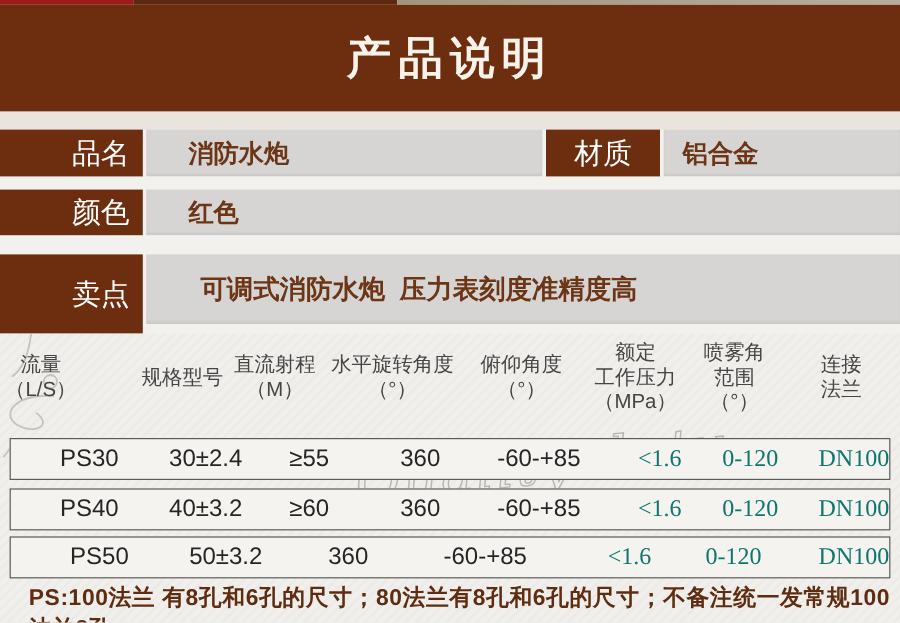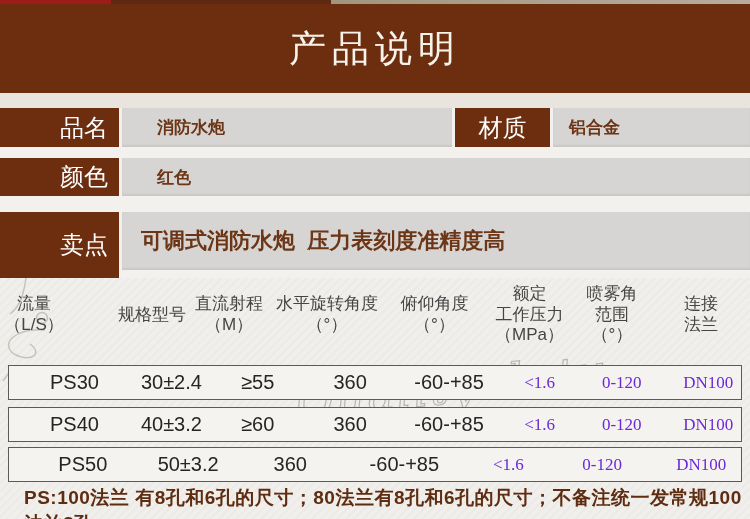--- a/index.html
+++ b/index.html
@@ -12,44 +12,44 @@
   .top-strip{position:absolute;top:0;left:0;width:750px;height:4px;display:flex;}
   .seg-red{width:111px;background:#9e1b1b;}
   .seg-brown{width:220px;background:#5d2a11;}
   .seg-tan{flex:1;background:linear-gradient(90deg,#a2957f,#b7ad9e);}
   
   .banner{
     position:absolute;top:4px;left:0;width:750px;height:89px;
     background:#6c2e0f;display:flex;align-items:center;justify-content:center;
   }
   .banner h1{
-    margin:0;color:#f7f2ea;font-size:37px;font-weight:400;letter-spacing:6px;
+    margin:0;color:#f7f2ea;font-size:37px;font-weight:700;letter-spacing:6px;
   }
   .tan-gap{position:absolute;top:93px;left:0;width:750px;height:15px;background:#e9e5de;}
   
   .irow{position:absolute;left:0;width:750px;display:flex;column-gap:3px;}
   .irow1{top:108px;height:39px;}
   .irow2{top:158px;height:38px;}
   .irow3{top:212px;height:42px;}
   .lbl{
     flex:none;width:119px;background:#6c2e0f;color:#ffffff;font-size:24px;
     display:flex;align-items:center;justify-content:flex-end;
     padding-right:11px;box-sizing:border-box;
   }
   .lbl-material{width:95px;justify-content:center;padding-right:0;text-align:center;}
   .val{
-    background:#d6d5d3;color:#6b3516;font-weight:bold;font-size:17px;
+    background:#d6d5d3;color:#6b3516;font-weight:bold;font-size:21px;
     display:flex;align-items:center;padding-left:35px;box-sizing:border-box;
     box-shadow:inset 0 -2px 2px rgba(0,0,0,0.06);
   }
   .val-name{width:330px;}
   .val-material{flex:1;padding-left:16px;}
   .val-wide{flex:1;}
   .irow3 .lbl{height:66px;}
-  .irow3 .val{height:58px;font-size:22px;padding-left:19px;white-space:pre;}
+  .irow3 .val{height:58px;font-size:22px;padding-left:45px;white-space:pre;}
   
   .spec{
     position:absolute;top:278px;left:0;width:750px;height:241px;
     background:#f1efec;
     background-image:repeating-linear-gradient(135deg,rgba(0,0,0,0.018) 0 2px,rgba(255,255,255,0.02) 2px 6px);
   }
   .thead{
     position:absolute;top:5px;left:0;width:750px;height:64px;
     display:flex;align-items:center;text-align:center;
     color:#454545;font-size:17px;line-height:1.22;
@@ -60,21 +60,21 @@
   .thead .c1{padding-left:50px;}
   .trow{
     position:absolute;left:8px;width:732px;height:33px;
     border:1px solid #5a5a58;background:#f4f3f0;box-sizing:content-box;
     display:flex;align-items:center;text-align:center;
     font-size:20px;color:#252525;gap:27px;
   }
   .trow-1{top:87px;} .trow-2{top:129px;} .trow-3{top:169px;}
   .trow .c1{padding-left:26px;}
   .trow .c6,.trow .c7,.trow .c8{
-    font-family:"Liberation Serif","DejaVu Serif",serif;font-size:17px;color:#6d28d9;
+    font-family:"Liberation Serif","DejaVu Serif",serif;font-size:20px;color:#0f766e;text-align:right;
   }
   .note{
     position:absolute;top:207px;left:24px;width:720px;
     font-size:19px;font-weight:bold;color:#5e2c10;letter-spacing:0.5px;
   }
   
   .wm{
     position:absolute;top:82px;left:295px;
     font-family:"DejaVu Serif","Liberation Serif",serif;font-style:italic;
     font-size:46px;color:transparent;-webkit-text-stroke:1.2px #b9b7b2;

